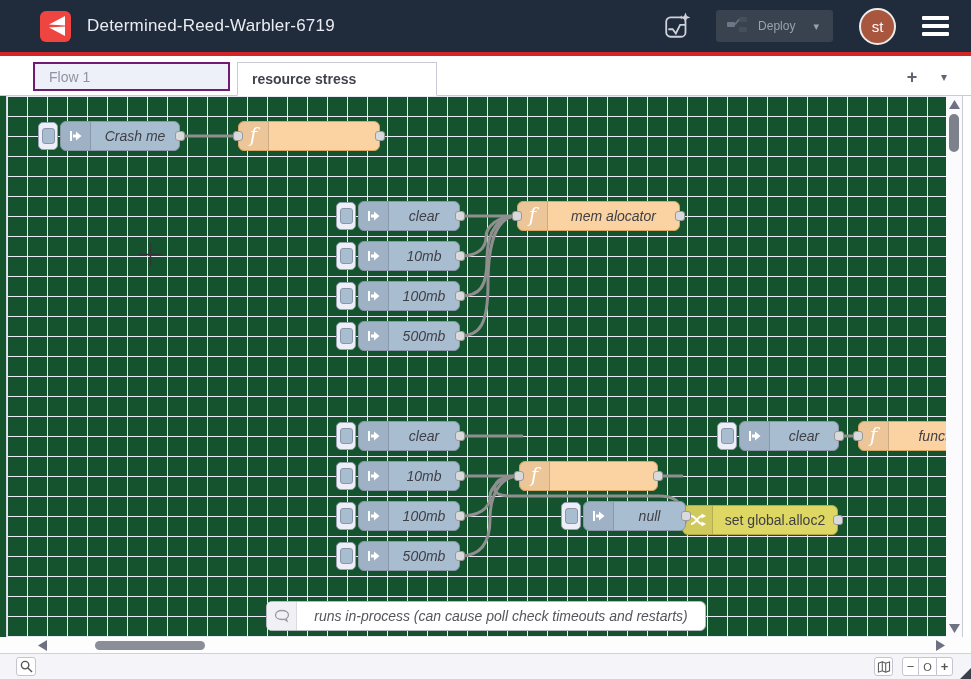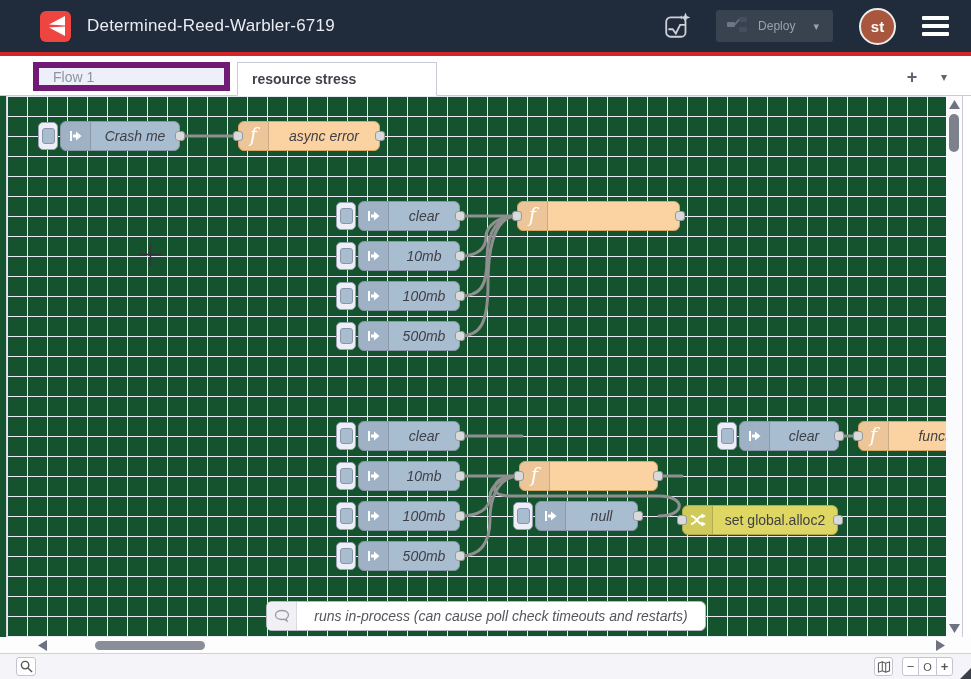--- a/index.html
+++ b/index.html
@@ -15,32 +15,32 @@
               margin-left:40px; display:flex; align-items:center; justify-content:center; }
   .app-title { color:#e9ecf2; font-size:17px; margin-left:16px; letter-spacing:.2px; }
   .hdr-spacer { flex:1; }
   .ai-btn { width:40px; height:38px; display:flex; align-items:center; justify-content:center;
             margin-right:18px; cursor:pointer; }
   .deploy-btn { height:32px; background:#39424f; border-radius:3px; display:flex;
                 align-items:center; padding:0 10px; margin-right:26px; cursor:pointer; }
   .deploy-label { color:#99a2af; font-size:12px; margin:0 14px 0 10px; }
   .deploy-caret { color:#99a2af; font-size:11px; padding:0 4px; }
   .avatar { width:37px; height:37px; border-radius:50%; background:#a8573e;
-            border:2px solid #ececec; color:#fff; font-size:15px; font-weight:bold;
+            border:2px solid #ececec; color:#fff; font-size:15px; font-weight:normal;
             display:flex; align-items:center; justify-content:center; margin-right:26px; }
   .hamburger { display:flex; flex-direction:column; gap:4px; margin-right:22px; cursor:pointer; }
   .hamburger div { width:27px; height:4px; background:#fff; border-radius:1px; }
 
   
   #tabbar { position:absolute; left:0; top:60px; width:971px; height:36px; background:#fff;
             border-bottom:1px solid #c8cbd6; }
   .tab { position:absolute; top:2px; font-size:14px; display:flex; align-items:center;
          padding-left:14px; cursor:pointer; }
   .tab.inactive { left:33px; width:197px; height:29px; background:#edf0f8;
-                  border:6px solid #701a75; color:#8f94a1; }
+                  border:2px solid #701a75; color:#8f94a1; }
   .tab.active { left:237px; width:200px; height:34px; background:#fff;
                 border:1px solid #c8cbd6; border-bottom:1px solid #fff;
                 color:#41434c; font-weight:bold; z-index:2; }
   .tab-add { position:absolute; right:48px; top:6px; width:22px; height:22px; text-align:center;
              color:#5f6470; font-size:18px; font-weight:bold; line-height:22px; cursor:pointer; }
   .tab-caret { position:absolute; right:18px; top:8px; width:18px; height:18px; text-align:center;
                color:#5f6470; font-size:12px; line-height:18px; cursor:pointer; }
 
   
   #canvas { position:absolute; left:0; top:96px; width:963px; height:638px;
@@ -192,21 +192,20 @@
         <div class="nlabel ital">Crash me</div>
         <div class="port pout"></div>
       </div>
     </div>
 
     <div class="node" style="left:238px; top:25px;">
       <div class="nbody function" style="width:142px;">
         <div class="nicon">
             <span class="ficon">f</span>
           </div>
-        <div class="nlabel ital">async error</div>
         <div class="port pin"></div>
         <div class="port pout"></div>
       </div>
     </div>
 
     <div class="node" style="left:336px; top:105px;">
       <div class="injbtn">
           <div class="injbtn-in inject"></div>
         </div>
       <div class="nbody inject" style="width:102px;">
@@ -268,20 +267,21 @@
         <div class="nlabel ital">500mb</div>
         <div class="port pout"></div>
       </div>
     </div>
 
     <div class="node" style="left:517px; top:105px;">
       <div class="nbody function" style="width:163px;">
         <div class="nicon">
             <span class="ficon">f</span>
           </div>
+        <div class="nlabel ital">mem alocator</div>
         <div class="port pin"></div>
         <div class="port pout"></div>
       </div>
     </div>
 
     <div class="node" style="left:336px; top:325px;">
       <div class="injbtn">
           <div class="injbtn-in inject"></div>
         </div>
       <div class="nbody inject" style="width:102px;">
@@ -365,21 +365,21 @@
               <path d="M12.5 1.5 L17 4 L12.5 6.5 Z" fill="#fff"></path>
               <path d="M12.5 9.5 L17 12 L12.5 14.5 Z" fill="#fff"></path>
             </svg>
         </div>
         <div class="nlabel">set global.alloc2</div>
         <div class="port pin"></div>
         <div class="port pout"></div>
       </div>
     </div>
 
-    <div class="node" style="left:513px; top:405px;text-align:right;">
+    <div class="node" style="left:561px; top:405px;text-align:right;">
       <div class="injbtn">
           <div class="injbtn-in inject"></div>
         </div>
       <div class="nbody inject" style="width:103px;">
         <div class="nicon">
           <svg width="16" height="16" viewBox="0 0 16 16">
               <path d="M3 3v10" stroke="#fff" stroke-width="2"></path>
               <path d="M5 8h4" stroke="#fff" stroke-width="3"></path>
               <path d="M8 3.5 L13.5 8 L8 12.5 Z" fill="#fff"></path>
             </svg>

